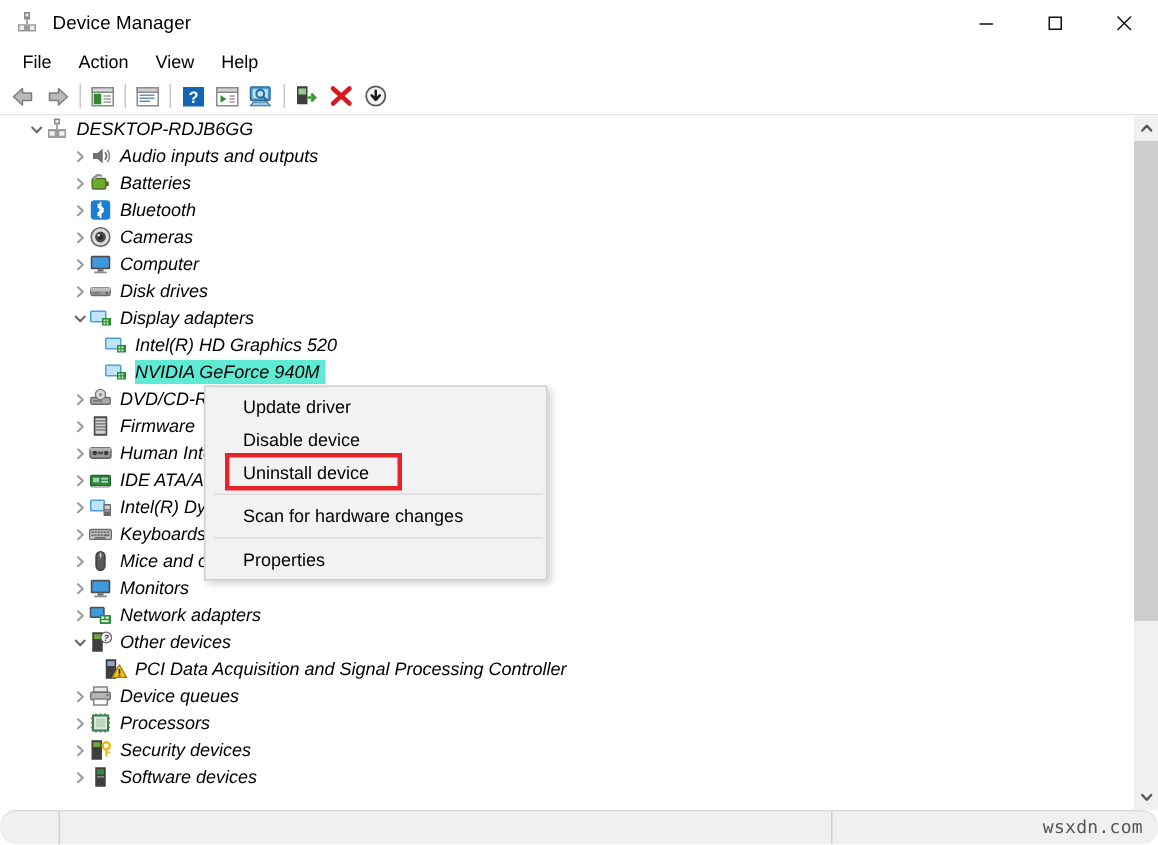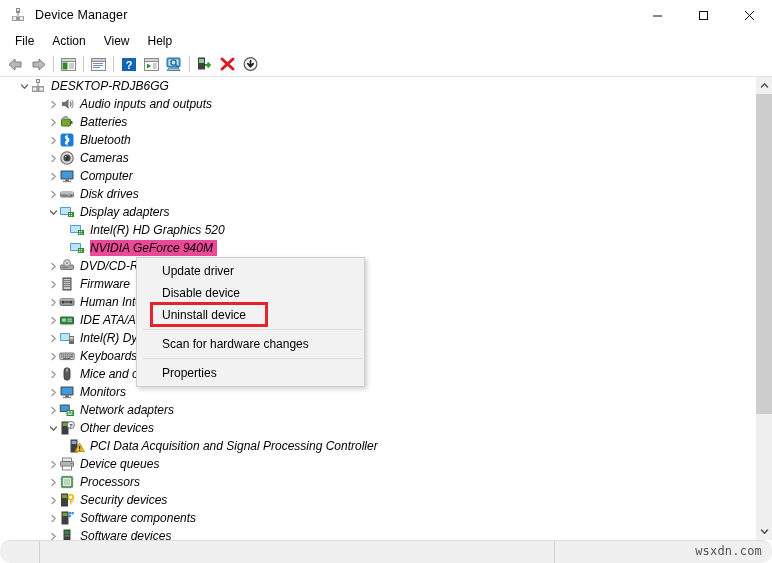--- a/index.html
+++ b/index.html
@@ -32,21 +32,21 @@
   .toolbar-bottom-line{position:absolute;left:0;top:76px;width:772px;height:1px;background:#e4e4e4;}
 
   
   .content{position:absolute;left:0;top:77px;width:772px;height:463px;background:#ffffff;overflow:hidden;}
   .tree{position:absolute;left:12px;top:0;width:746px;height:463px;overflow:hidden;font-style:italic;}
   .row{position:relative;height:18px;display:flex;align-items:center;white-space:nowrap;}
   .row .twisty{width:12px;height:18px;display:flex;align-items:center;justify-content:center;flex:0 0 12px;}
   .row .tw-spacer{width:12px;flex:0 0 12px;}
   .row .dicon{width:16px;height:16px;flex:0 0 16px;margin-right:5px;position:relative;}
   .row .label{font-size:12px;color:#000;line-height:16px;padding-right:4px;}
-  .row.selected .label{background:#ec4899;}
+  .row.selected .label{background:#5eead4;}
   .indent0{padding-left:6px;}
   .indent1{padding-left:35px;}
   .indent2{padding-left:45px;}
 
   
   .chev{width:9px;height:9px;position:relative;}
   .chev svg{display:block;}
 
   
   .vscroll{position:absolute;right:0;top:77px;width:17px;height:463px;background:#f0f0f0;border-left:1px solid #ffffff;box-sizing:border-box;}
@@ -599,37 +599,20 @@
         </div>
         <div class="row indent1">
           <span class="twisty">
             <span class="chev">
               <svg width="9" height="9" viewBox="0 0 9 9">
                 <path d="M3 1.5 L6.2 4.5 L3 7.5" fill="none" stroke="#9a9a9a" stroke-width="1.4" stroke-linecap="round" stroke-linejoin="round"></path>
               </svg>
             </span>
           </span>
           <span class="dicon"><svg width="16" height="16" viewBox="0 0 16 16">
-              <rect x="2.5" y="1.5" width="7" height="13" fill="#3f3f3f"></rect>
-              <rect x="3.6" y="2.8" width="4.8" height="3.2" fill="#6fa83a"></rect>
-              <rect x="9.5" y="2" width="2.4" height="2.4" fill="#3d8fd6"></rect>
-              <rect x="12.4" y="2" width="2.4" height="2.4" fill="#3d8fd6"></rect>
-              <rect x="9.5" y="4.9" width="2.4" height="2.4" fill="#3d8fd6"></rect>
-            </svg></span>
-          <span class="label">Software components</span>
-        </div>
-        <div class="row indent1">
-          <span class="twisty">
-            <span class="chev">
-              <svg width="9" height="9" viewBox="0 0 9 9">
-                <path d="M3 1.5 L6.2 4.5 L3 7.5" fill="none" stroke="#9a9a9a" stroke-width="1.4" stroke-linecap="round" stroke-linejoin="round"></path>
-              </svg>
-            </span>
-          </span>
-          <span class="dicon"><svg width="16" height="16" viewBox="0 0 16 16">
               <rect x="4.5" y="1.5" width="7" height="13" fill="#3f3f3f"></rect>
               <rect x="5.6" y="2.8" width="4.8" height="3.4" fill="#2e8b3e"></rect>
               <rect x="5.6" y="7.4" width="4.8" height="1" fill="#8a8a8a"></rect>
             </svg></span>
           <span class="label">Software devices</span>
         </div>
       </div>
   </div>
 
   <div class="vscroll">

